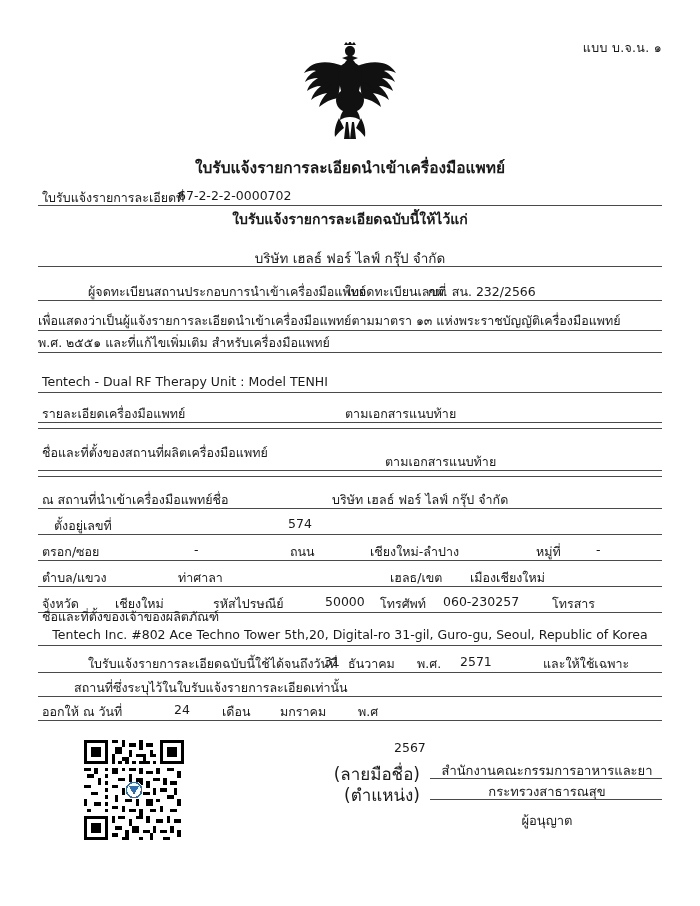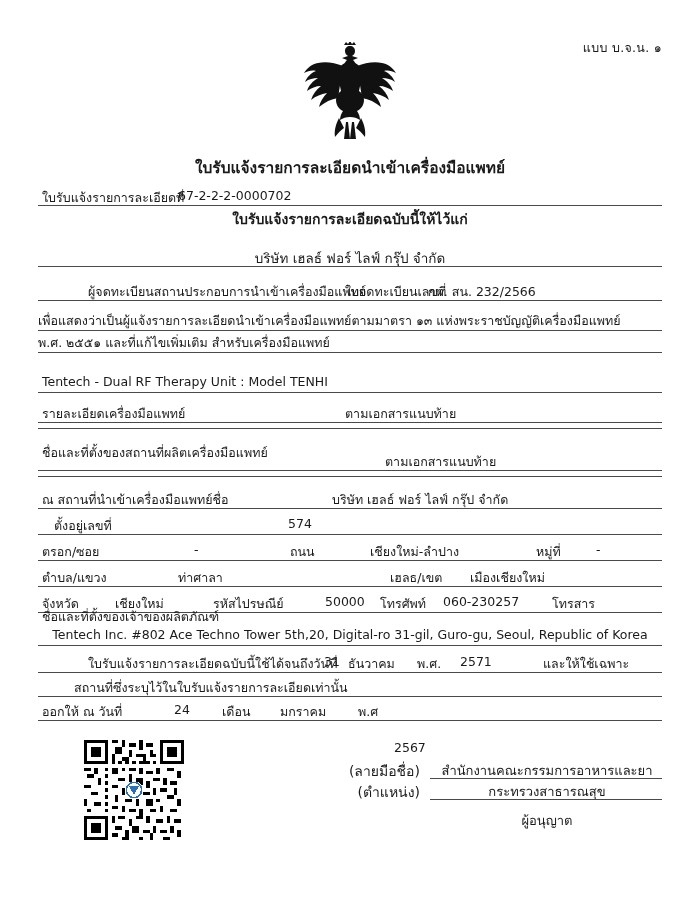--- a/index.html
+++ b/index.html
@@ -83,21 +83,21 @@
   }
 
   .qr {
     position: absolute;
     left: 84px;
     top: 740px;
     width: 100px;
     height: 100px;
   }
 
-  .sig-lbl { position: absolute; font-size: 14px; text-align: right; }
+  .sig-lbl { position: absolute; font-size: 17px; text-align: right; }
   .sig-val { position: absolute; font-size: 13px; text-align: center; }
 </style>
 </head>
 <body>
 
 <div class="page">
 
   <div class="form-code">แบบ บ.จ.น. ๑</div>
 
   <div class="garuda">

